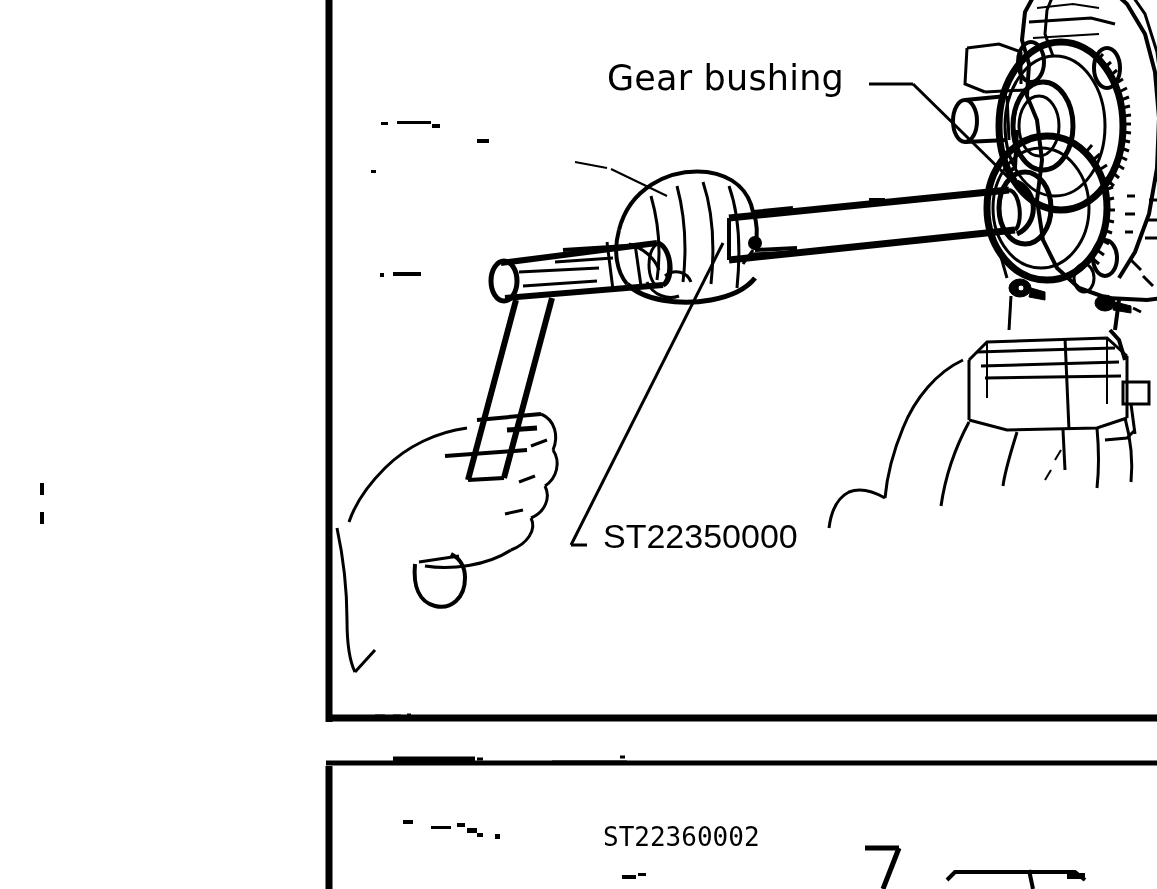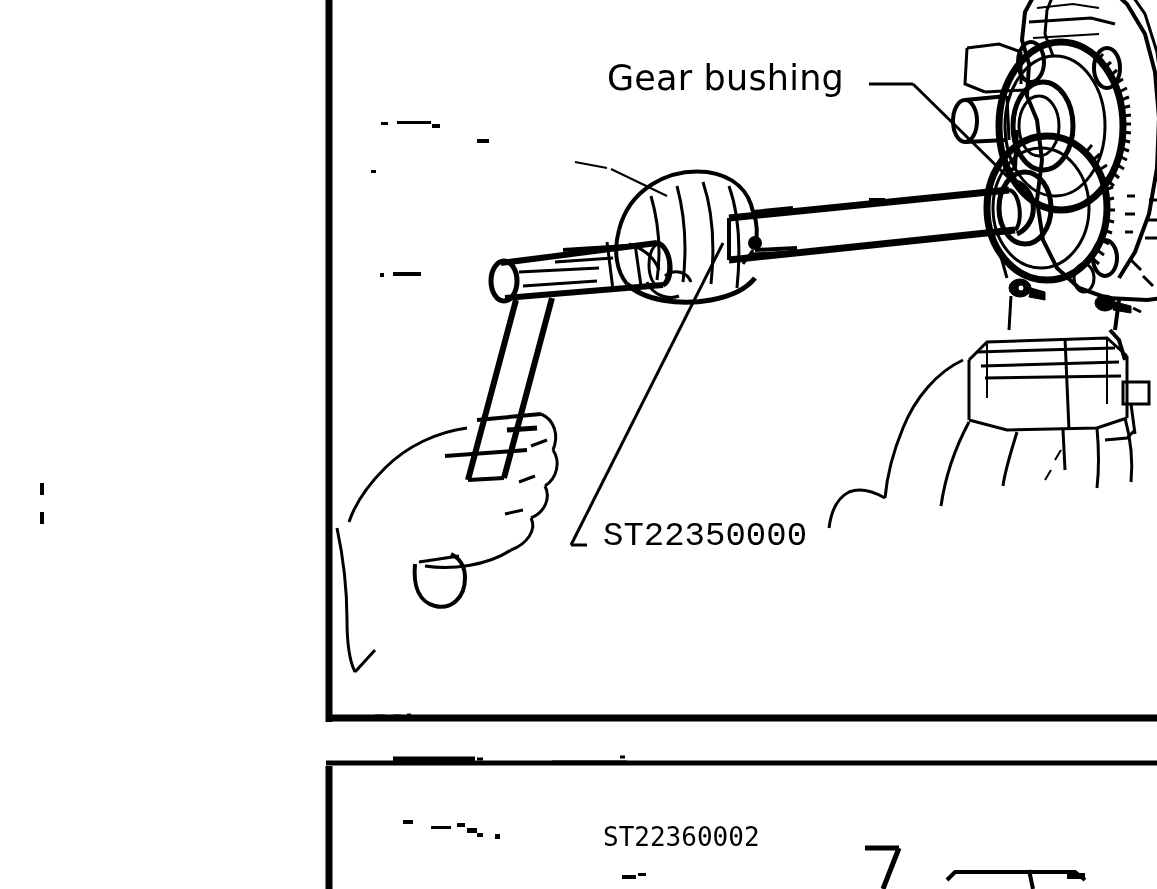--- a/index.html
+++ b/index.html
@@ -2,21 +2,21 @@
 <html><head>
 <meta charset="utf-8">
 <style>
   html,body{margin:0;padding:0;background:#ffffff;}
   body{width:1157px;height:889px;position:relative;overflow:hidden;
        font-family:"DejaVu Sans",sans-serif;}
   #stage{position:absolute;left:0;top:0;width:1157px;height:796px;background:#fff;margin-left:7px;}
   svg.layer{position:absolute;left:0;top:0;width:1157px;height:889px;}
   .label{position:absolute;white-space:nowrap;color:#000;}
   #lbl-gear{left:600px;top:58px;font-family:"DejaVu Sans",sans-serif;font-size:35px;letter-spacing:.2px;}
-  #lbl-st1{left:596px;top:517px;font-family:Liberation Mono, monospace;font-size:34px;letter-spacing:0px;}
+  #lbl-st1{left:596px;top:517px;font-family:Liberation Sans, sans-serif;font-size:34px;letter-spacing:0px;}
   #lbl-st2{left:596px;top:822px;font-family:"DejaVu Sans Mono","DejaVu Sans",monospace;font-size:26px;letter-spacing:0px;}
 </style>
 </head>
 <body>
 
 <div id="stage">
 
   <svg class="layer" viewBox="0 0 1157 889">
 
     <g fill="none" stroke="#000">

